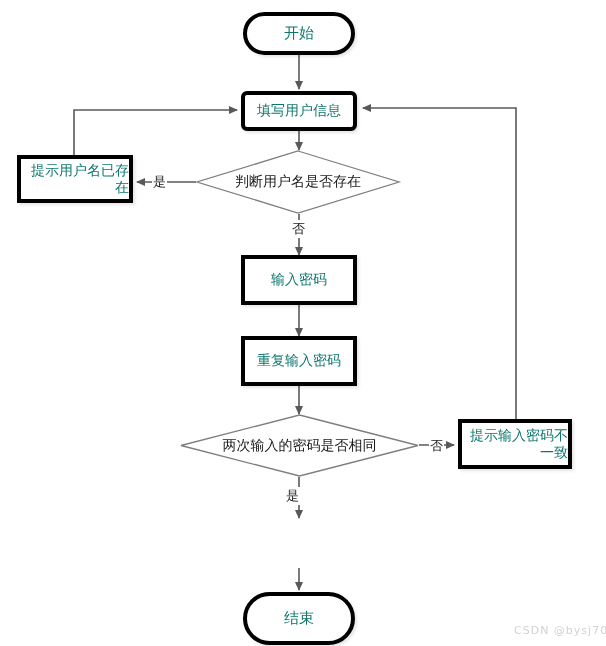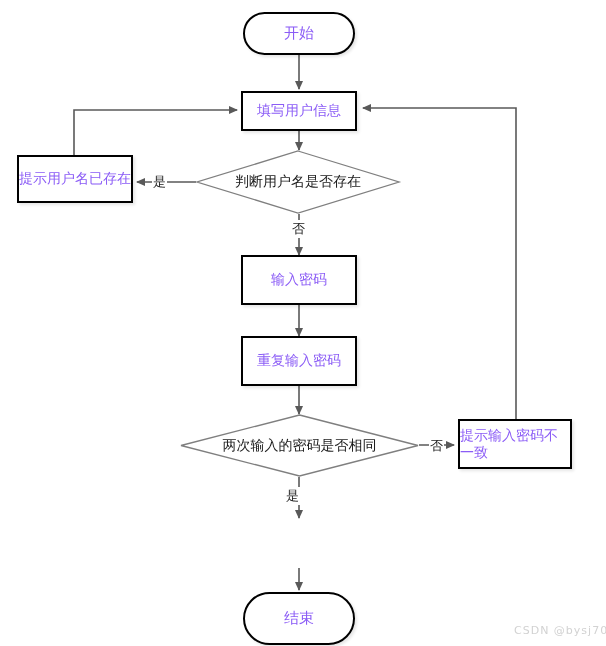--- a/index.html
+++ b/index.html
@@ -21,26 +21,26 @@
     position: absolute;
     left: 0;
     top: 0;
     width: 606px;
     height: 646px;
   }
   .node {
     position: absolute;
     box-sizing: border-box;
     background: #ffffff;
-    border: 2px solid #000000;
+    border: 4px solid #000000;
     display: flex;
     align-items: center;
     justify-content: center;
-    text-align: left;
-    color: #8b5cf6;
+    text-align: right;
+    color: #0f766e;
     line-height: 1.25;
     box-shadow: 2px 2px 3px rgba(0,0,0,0.10);
     z-index: 3;
   }
   .node.terminator {
     border-radius: 999px;
   }
   .node.process {
     border-radius: 0;
   }
@@ -117,21 +117,21 @@
       <path d="M299,477 L299,518" marker-end="url(#arrow)"></path>
 
       <path d="M299,568 L299,590" marker-end="url(#arrow)"></path>
     </g>
   </svg>
 
   <div class="node terminator" style="left:243px; top:12px; width:112px; height:43px; font-size:15px;">
     <span>开始</span>
   </div>
 
-  <div class="node process" style="left:241px; top:91px; width:116px; height:40px; font-size:14px;">
+  <div class="node process" style="left:241px; top:91px; width:116px; height:40px; font-size:14px;border-radius:6px;">
     <span>填写用户信息</span>
   </div>
 
   <div class="diamond-wrap" style="left:196px; top:150px; width:204px; height:64px;">
     <svg width="204" height="64" viewBox="0 0 204 64">
       <polygon points="102,1 203,32 102,63 1,32" fill="#ffffff" stroke="#7f7f7f" stroke-width="1.3"></polygon>
     </svg>
     <div class="diamond-label" style="font-size:14px;">
       <span>判断用户名是否存在</span>
     </div>

